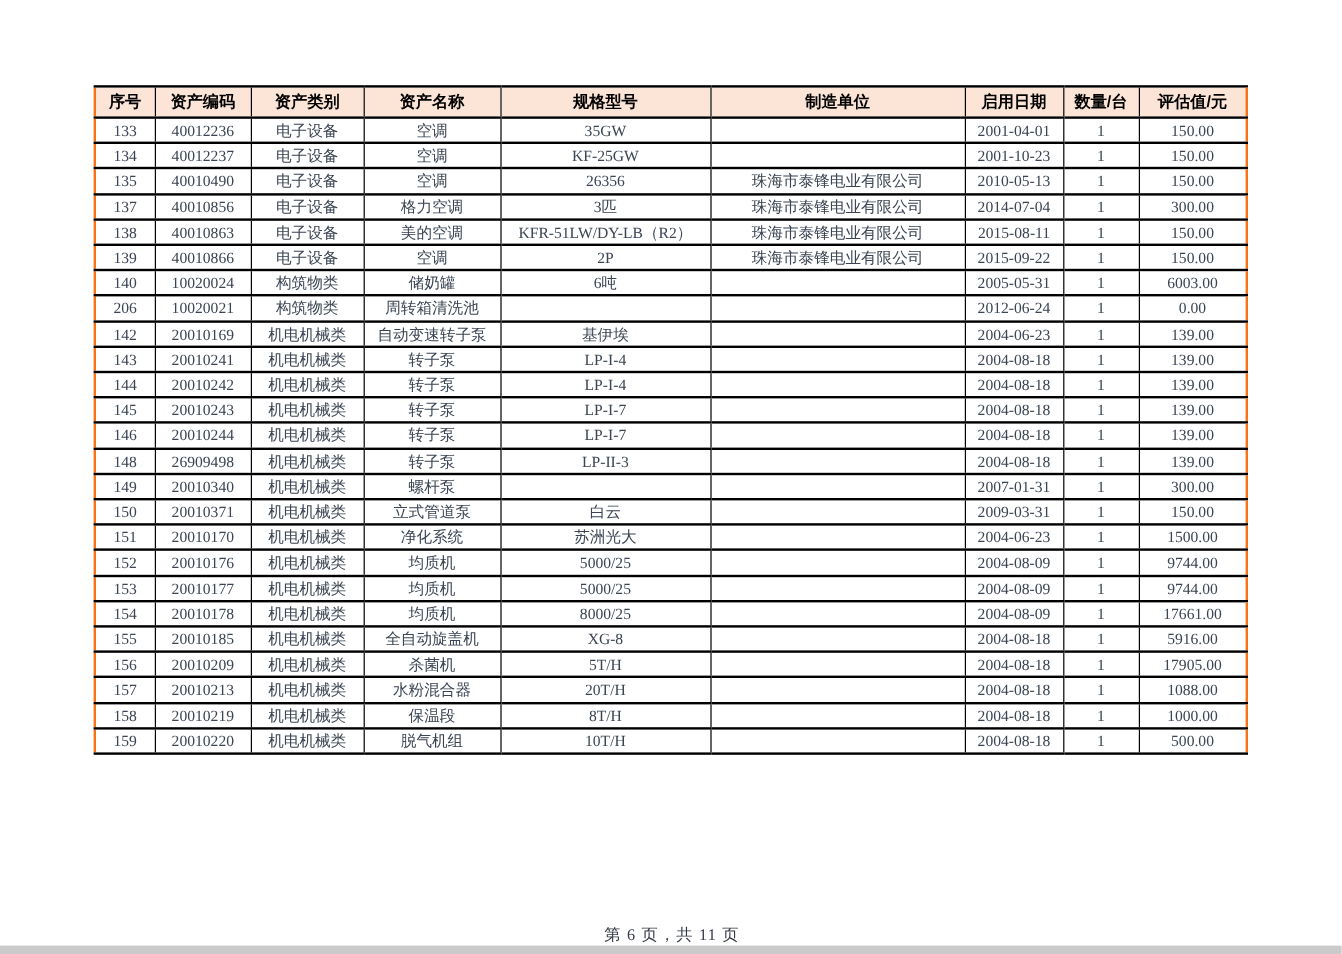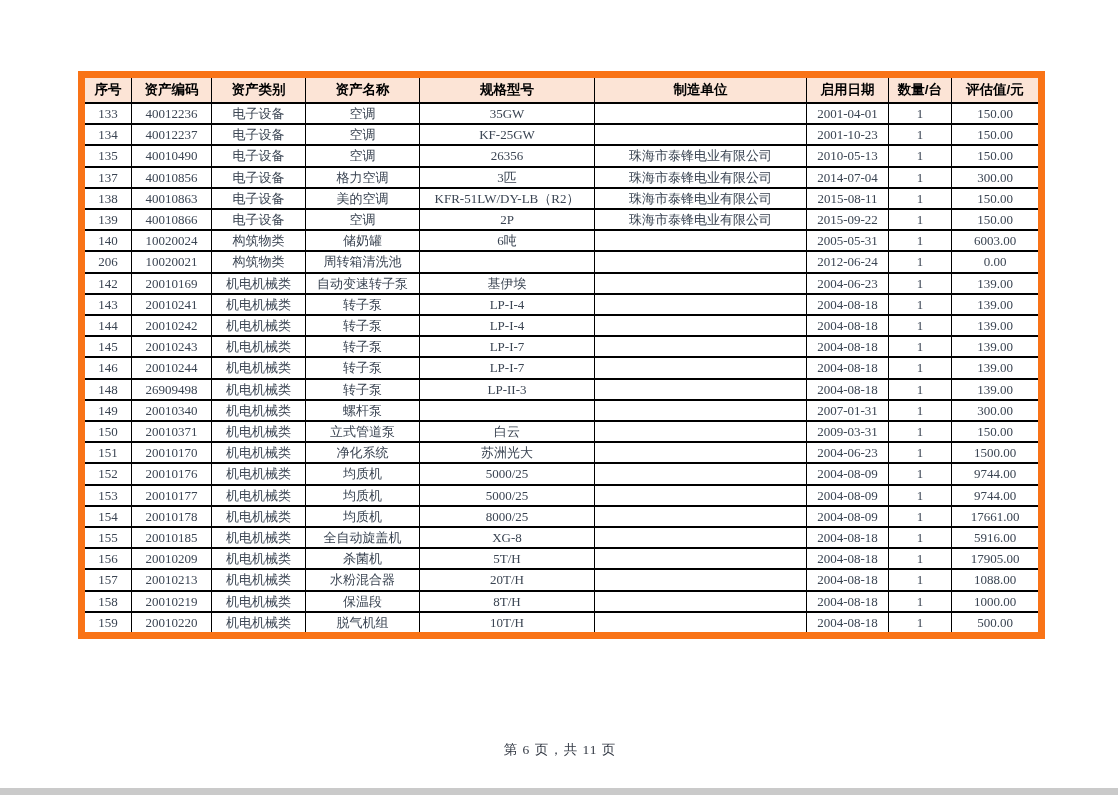--- a/index.html
+++ b/index.html
@@ -26,21 +26,21 @@
     bottom: 0;
     height: 7px;
     background: #cacaca;
   }
   table.asset-table {
     position: absolute;
     left: 78px;
     top: 71px;
     border-collapse: collapse;
     table-layout: fixed;
-    border: 7px solid #f97316;
+    border: 2px solid #f97316;
   }
   table.asset-table th,
   table.asset-table td {
     border: 1px solid #000;
     border-top-width: 2px;
     border-bottom-width: 2px;
     text-align: center;
     vertical-align: middle;
     overflow: hidden;
     white-space: nowrap;
@@ -57,21 +57,21 @@
   table.asset-table td {
     color: #3a4452;
     font-size: 13px;
     height: 19.2px;
     line-height: 19.2px;
   }
   .page-footer {
     position: absolute;
     left: 78px;
     width: 964px;
-    top: 741px;
+    top: 770px;
     text-align: center;
     font-size: 13.5px;
     color: #333944;
     letter-spacing: 1px;
   }
 </style>
 </head>
 <body>
 
 <div class="page">

